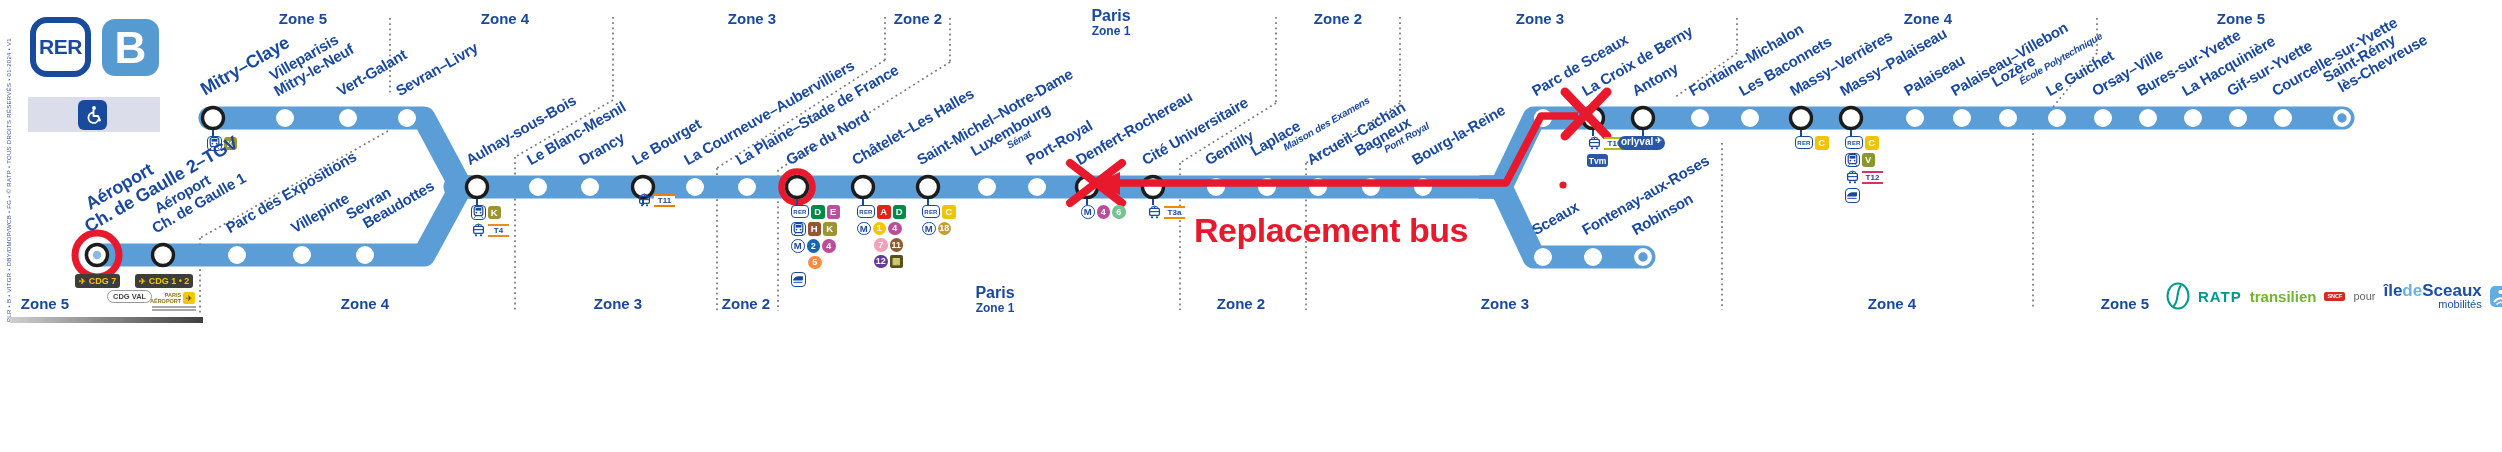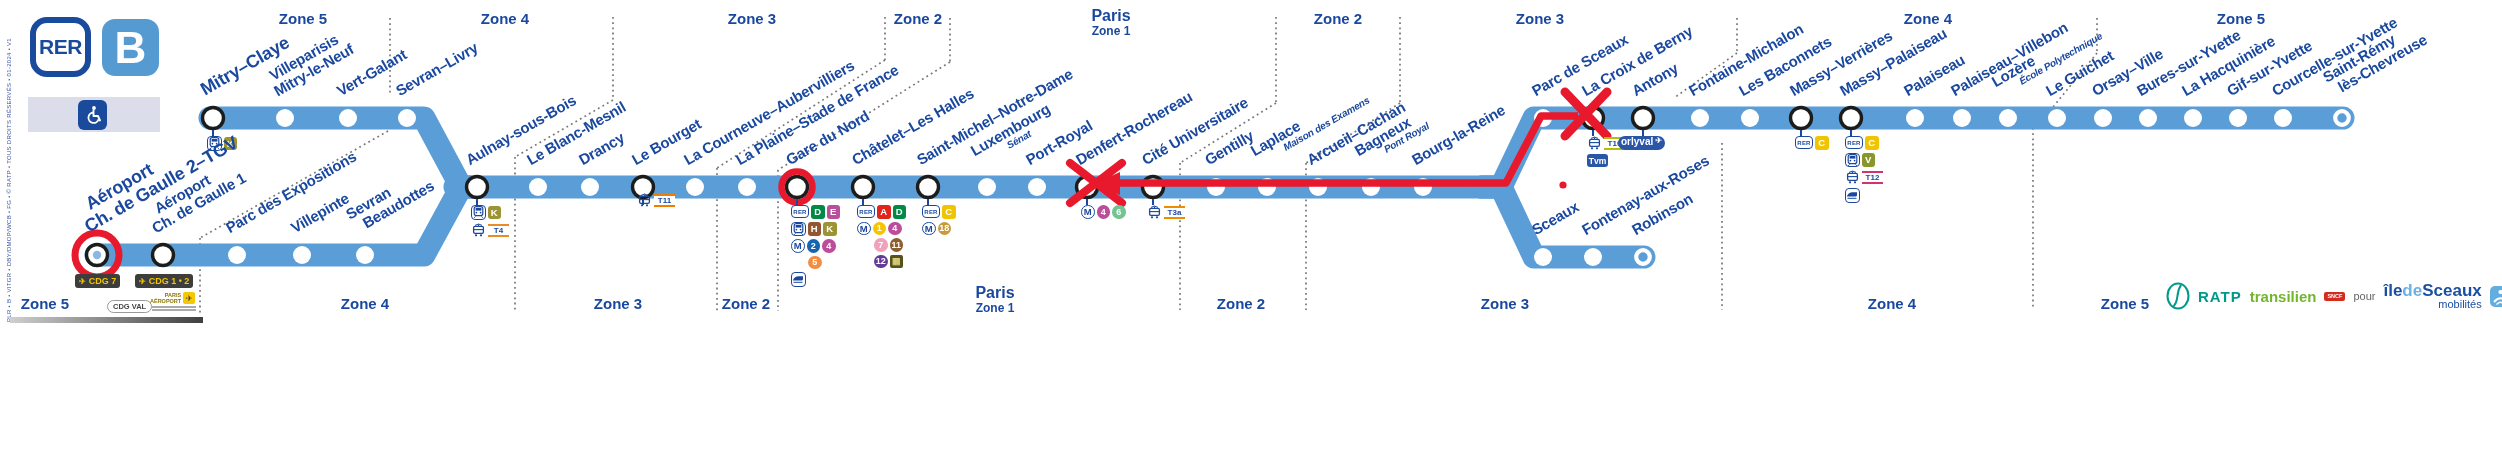--- a/index.html
+++ b/index.html
@@ -567,30 +567,31 @@
     <div class="wc">
       <svg width="20" height="20" viewBox="0 0 20 20">
         <circle cx="11" cy="3" r="1.9" fill="#fff"></circle>
         <path d="M10.5,5.5 L10.5,11 L15,11 L17,15.5" stroke="#fff" stroke-width="1.9" fill="none" stroke-linecap="round" stroke-linejoin="round"></path>
         <path d="M10.5,7.5 A5.2,5.2 0 1 0 15.6,14.2" stroke="#fff" stroke-width="1.8" fill="none"></path>
       </svg>
     </div>
   </div>
   <div id="sidebar-text">PLR • B • VITGR • DBY/DMOP/WCB • FG • © RATP • TOUS DROITS RÉSERVÉS • 01-2024 • V1</div>
   <div id="graybar"></div>
+  <div id="replacement">Replacement bus</div>
 
   <div class="badge-dark" style="left:75px; top:274px;">
     <span class="pl">✈</span>
       <span>CDG 7</span>
   </div>
   <div class="badge-dark" style="left:135px; top:274px;">
     <span class="pl">✈</span>
       <span>CDG 1 • 2</span>
   </div>
-  <div class="cdgval" style="left:107px; top:300px;">CDG VAL</div>
+  <div class="cdgval" style="left:107px; top:290px;">CDG VAL</div>
   <div class="pa-logo">
     <div class="txt"><span>PARIS</span><br><span>AÉROPORT</span></div>
     <div class="sq">✈</div>
   </div>
   <div class="pa-lines">
       <div></div>
       <div></div>
     </div>
 
   <div id="brand">

